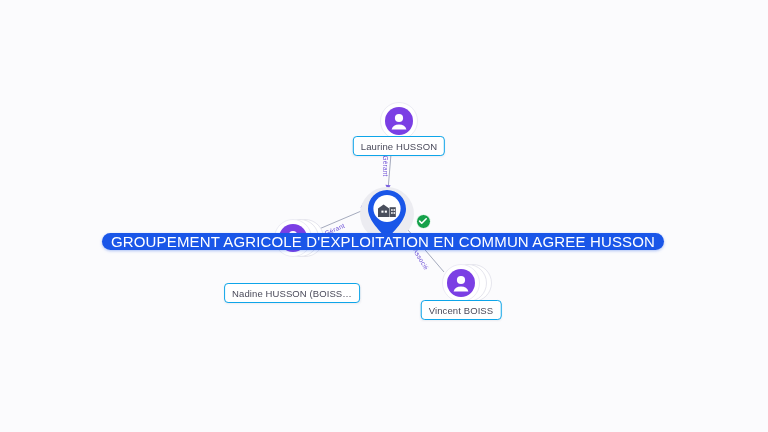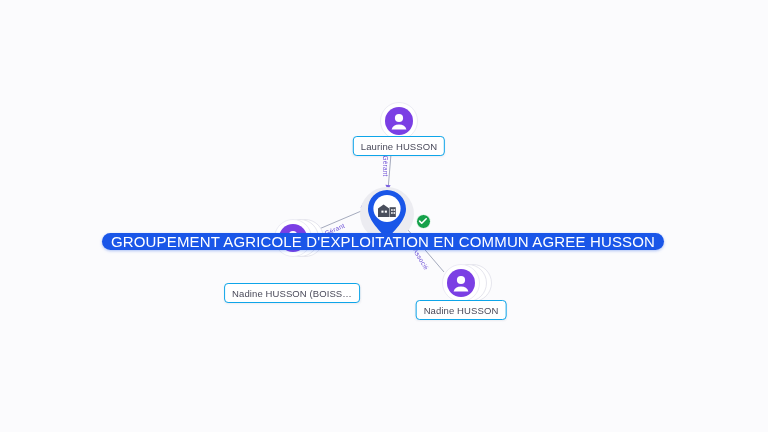--- a/index.html
+++ b/index.html
@@ -231,15 +231,15 @@
       </svg>
     </div>
   </div>
 
   <div class="lbl lbl-plain" style="left:399px; top:136px;">Laurine HUSSON</div>
 
   <div class="lbl lbl-primary" style="left:383px; top:233px;">GROUPEMENT AGRICOLE D'EXPLOITATION EN COMMUN AGREE HUSSON</div>
 
   <div class="lbl lbl-plain" style="left:292px; top:258px;margin-top:25px;">Nadine HUSSON (BOISS…</div>
 
-  <div class="lbl lbl-plain" style="left:461px; top:300px;">Nadine HUSSON</div>
+  <div class="lbl lbl-plain" style="left:461px; top:300px;">Vincent BOISS</div>
 
 </div>
 
 </body></html>

